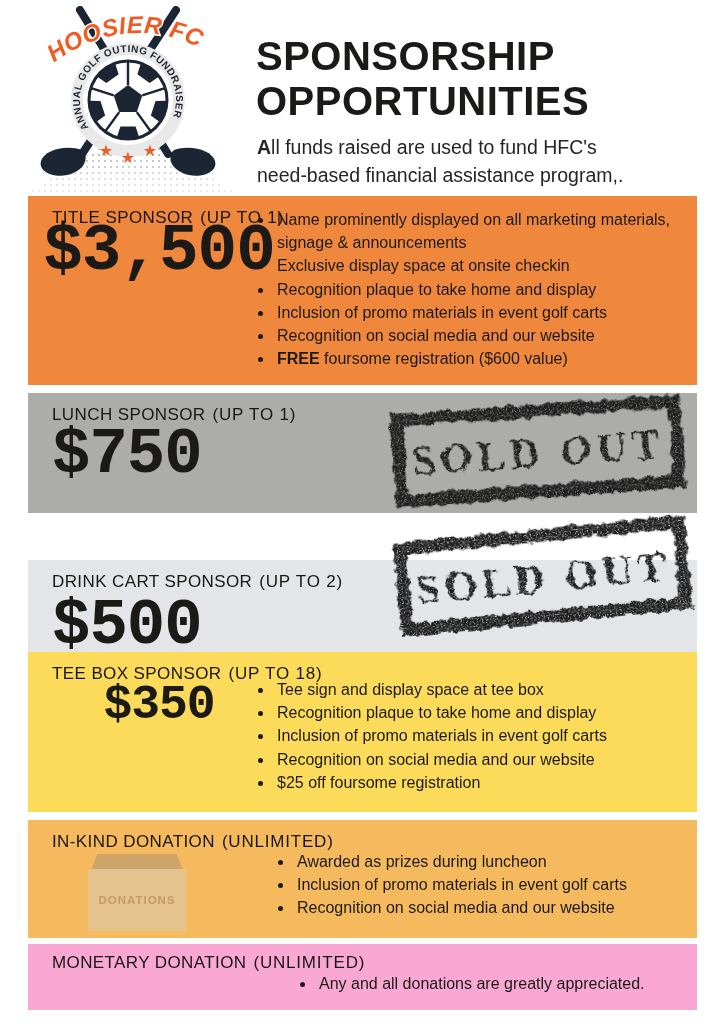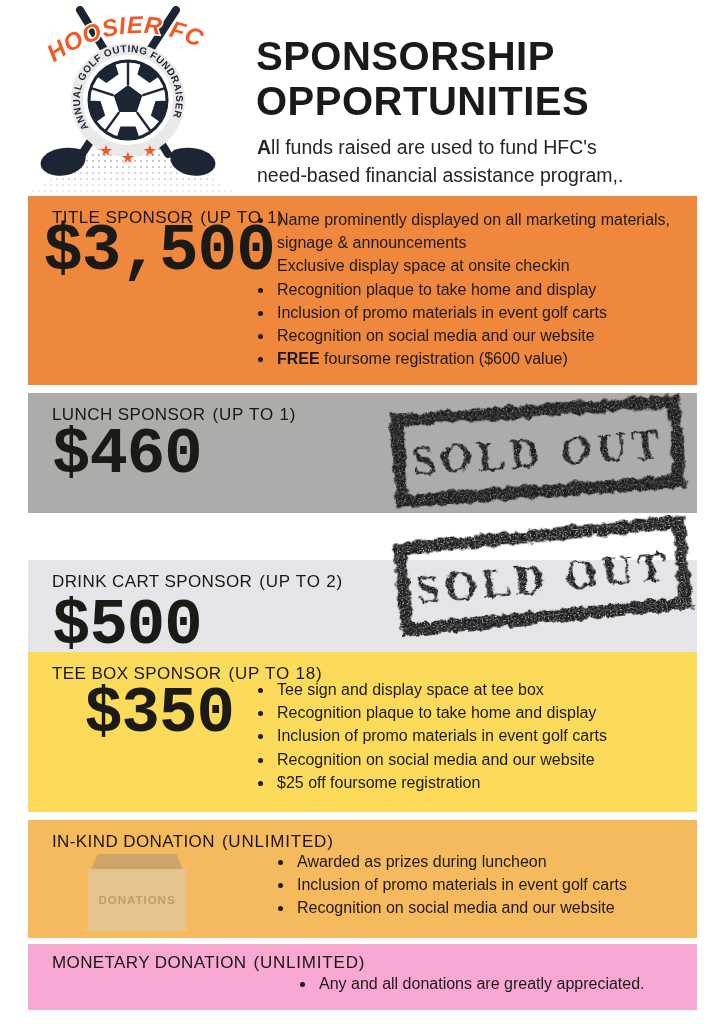--- a/index.html
+++ b/index.html
@@ -35,21 +35,21 @@
   .band-head{position:absolute;left:24px;top:12px;font-size:17px;white-space:nowrap;}
   .band-monetary .band-head{top:9px;}
   .hdr{font-weight:normal;letter-spacing:.4px;}
   .limit{font-weight:normal;letter-spacing:.8px;margin-left:7px;}
 
   .price{position:absolute;font-weight:bold;font-size:66px;letter-spacing:-1px;color:#1b1a17;
          font-family:Liberation Mono, monospace;}
   .band-title .price{left:8px;top:18px;width:246px;text-align:center;}
   .band-lunch .price{left:24px;top:26px;font-size:64px;}
   .band-drink .price{left:24px;top:30px;font-size:64px;}
-  .band-tee   .price{left:8px;top:26px;width:246px;text-align:center;font-size:64px;}
+  .band-tee   .price{left:8px;top:26px;width:246px;text-align:center;font-size:48px;}
 
   .bullets{position:absolute;margin:0;padding-left:22px;font-size:16px;line-height:1.45;color:#1c1a17;}
   .bullets li{padding-left:3px;}
   .band-title .bullets{left:224px;top:12px;width:452px;}
   .band-tee   .bullets{left:224px;top:26px;width:452px;}
   .band-inkind .bullets{left:244px;top:30px;width:440px;}
   .band-monetary .bullets{left:266px;top:28px;width:420px;}
 
   
   .stamp{position:absolute;}
@@ -141,21 +141,21 @@
       <li>Exclusive display space at onsite checkin</li>
       <li>Recognition plaque to take home and display</li>
       <li>Inclusion of promo materials in event golf carts</li>
       <li>Recognition on social media and our website</li>
       <li><b>FREE</b><span> foursome registration ($600 value)</span></li>
     </ul>
   </section>
 
   <section class="band band-lunch">
     <div class="band-head"><span class="hdr">LUNCH SPONSOR</span><span class="limit">(UP TO 1)</span></div>
-    <div class="price">$460</div>
+    <div class="price">$750</div>
   </section>
 
   <svg class="stamp stamp-lunch" width="296" height="102" viewBox="0 0 300 100">
     <defs>
       <filter id="grunge1" x="-10%" y="-18%" width="120%" height="136%">
         <feTurbulence type="fractalNoise" baseFrequency="0.11 0.09" numOctaves="3" seed="7" result="noise"></feTurbulence>
         <feDisplacementMap in="SourceGraphic" in2="noise" scale="8" result="disp"></feDisplacementMap>
         <feTurbulence type="fractalNoise" baseFrequency="0.85" numOctaves="2" seed="11" result="sp"></feTurbulence>
         <feColorMatrix in="sp" type="matrix" values="0 0 0 0 0  0 0 0 0 0  0 0 0 0 0  0 0 0 3 -0.5" result="spa"></feColorMatrix>
         <feComposite in="disp" in2="spa" operator="in"></feComposite>

